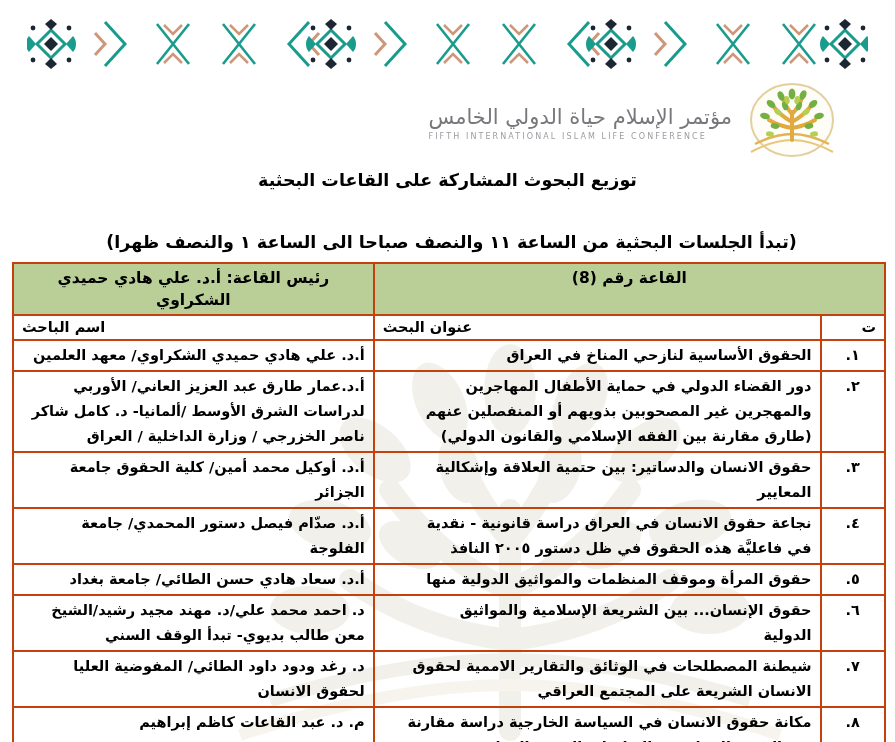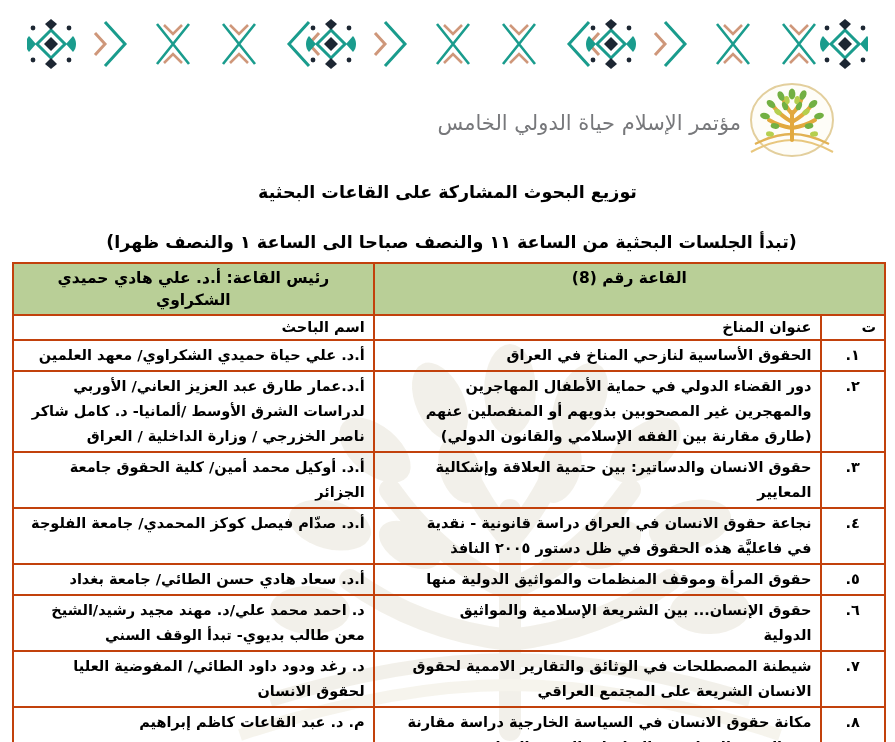--- a/index.html
+++ b/index.html
@@ -1,34 +1,34 @@
 <!DOCTYPE html>
 <html lang="ar"><head>
 <meta charset="utf-8">
 <style>
   html,body{margin:0;padding:0;}
   body{
     width:895px;height:742px;position:relative;overflow:hidden;
     background:#ffffff;font-family:"DejaVu Sans",sans-serif;
   }
   .pattern{position:absolute;top:16px;left:27px;width:841px;height:56px;}
-  .logo-row{position:absolute;top:82px;right:56px;display:flex;align-items:center;gap:4px;}
+  .logo-row{position:absolute;top:82px;right:56px;display:flex;align-items:center;gap:13px;}
   .logo-text{text-align:right;direction:rtl;}
   .logo-ar{font-size:21px;color:#77787b;}
   .logo-en{font-size:8px;letter-spacing:2.1px;color:#9b9da1;margin-top:3px;direction:ltr;text-align:left;}
-  .page-title{position:absolute;top:182px;left:0;width:100%;text-align:center;
+  .page-title{position:absolute;top:170px;left:0;width:100%;text-align:center;
     font-weight:bold;font-size:17.5px;color:#000;direction:rtl;}
   .page-subtitle{position:absolute;top:221px;left:4px;width:100%;text-align:center;
     font-weight:bold;font-size:17.5px;color:#000;direction:rtl;margin-top:11px;}
   .watermark{position:absolute;left:120px;top:330px;width:780px;height:412px;opacity:.55;pointer-events:none;}
   table{position:absolute;top:262px;left:12px;width:874px;border-collapse:collapse;direction:rtl;}
   th,td{border:2px solid #c2410c;font-weight:bold;font-size:14.5px;color:#000;
     padding:2px 8px;line-height:25px;vertical-align:top;background:transparent;}
   tr.green th{background:#b9cf97;text-align:center;font-size:15.5px;padding:3px 4px;line-height:22px;}
-  tr.cols th{text-align:right;font-size:14.5px;line-height:21px;padding:1px 8px;}
+  tr.cols th{text-align:left;font-size:14.5px;line-height:21px;padding:1px 8px;}
   tr.cols th.c-no{text-align:right;}
   .c-no{width:50px;text-align:center;}
   .c-title{width:440px;text-align:right;padding-left:32px;}
   .c-res{width:372px;text-align:right;}
 </style>
 </head>
 <body>
 
 <svg class="pattern" viewBox="0 0 841 56">
   <defs>
@@ -69,20 +69,21 @@
     <use href="#chev" x="638"></use>
     <use href="#xm" x="706"></use>
     <use href="#xm" x="772"></use>
     <use href="#mot" x="818"></use>
   </g>
 </svg>
 
 <div class="logo-row">
   <div class="logo-text">
     <div class="logo-ar">مؤتمر الإسلام حياة الدولي الخامس</div>
+    <div class="logo-en">FIFTH INTERNATIONAL ISLAM LIFE CONFERENCE</div>
   </div>
   <svg width="94" height="82" viewBox="0 0 94 82">
     <ellipse cx="47" cy="38" rx="41" ry="36" fill="#fefdf8" stroke="#e3cf9d" stroke-width="2"></ellipse>
     <path d="M10,62 Q30,52 47,52 Q64,52 84,62" fill="none" stroke="#e2b254" stroke-width="2.4"></path>
     <path d="M6,70 Q28,58 47,58 Q66,58 88,70" fill="none" stroke="#e8c77e" stroke-width="2"></path>
     <path d="M47,58 L47,30 M47,40 Q36,34 28,24 M47,40 Q58,34 66,24 M47,32 Q40,24 38,16 M47,32 Q55,24 57,15 M47,46 Q34,44 24,38 M47,46 Q60,44 70,38" fill="none" stroke="#e2a93e" stroke-width="4" stroke-linecap="round"></path>
     <g fill="#72b043">
       <ellipse cx="47" cy="12" rx="3.4" ry="5.4"></ellipse>
       <ellipse cx="36" cy="14" rx="3.2" ry="5" transform="rotate(-25 36 14)"></ellipse>
       <ellipse cx="58" cy="13" rx="3.2" ry="5" transform="rotate(25 58 13)"></ellipse>
@@ -136,47 +137,47 @@
       <col style="width:446px">
       <col style="width:376px">
     </colgroup>
   <thead>
     <tr class="green">
       <th colspan="2">القاعة رقم (8)</th>
       <th>رئيس القاعة: أ.د. علي هادي حميدي الشكراوي</th>
     </tr>
     <tr class="cols">
       <th class="c-no">ت</th>
-      <th class="c-title">عنوان المناخ</th>
+      <th class="c-title">عنوان البحث</th>
       <th class="c-res">اسم الباحث</th>
     </tr>
   </thead>
   <tbody>
   <tr>
     <td class="c-no">١.</td>
     <td class="c-title">الحقوق الأساسية لنازحي المناخ في العراق</td>
-    <td class="c-res">أ.د. علي حياة حميدي الشكراوي/ معهد العلمين</td>
+    <td class="c-res">أ.د. علي هادي حميدي الشكراوي/ معهد العلمين</td>
   </tr>
 
   <tr>
     <td class="c-no">٢.</td>
     <td class="c-title">دور القضاء الدولي في حماية الأطفال المهاجرين والمهجرين غير المصحوبين بذويهم أو المنفصلين عنهم (طارق مقارنة بين الفقه الإسلامي والقانون الدولي)</td>
     <td class="c-res">أ.د.عمار طارق عبد العزيز العاني/ الأوربي لدراسات الشرق الأوسط /ألمانيا- د. كامل شاكر ناصر الخزرجي / وزارة الداخلية / العراق</td>
   </tr>
 
   <tr>
     <td class="c-no">٣.</td>
     <td class="c-title">حقوق الانسان والدساتير: بين حتمية العلاقة وإشكالية المعايير</td>
     <td class="c-res">أ.د. أوكيل محمد أمين/ كلية الحقوق جامعة الجزائر</td>
   </tr>
 
   <tr>
     <td class="c-no">٤.</td>
     <td class="c-title">نجاعة حقوق الانسان في العراق دراسة قانونية - نقدية في فاعليَّة هذه الحقوق في ظل دستور ٢٠٠٥ النافذ</td>
-    <td class="c-res">أ.د. صدّام فيصل كوكز المحمدي/ جامعة الفلوجة</td>
+    <td class="c-res">أ.د. صدّام فيصل دستور المحمدي/ جامعة الفلوجة</td>
   </tr>
 
   <tr>
     <td class="c-no">٥.</td>
     <td class="c-title">حقوق المرأة وموقف المنظمات والمواثيق الدولية منها</td>
     <td class="c-res">أ.د. سعاد هادي حسن الطائي/ جامعة بغداد</td>
   </tr>
 
   <tr>
     <td class="c-no">٦.</td>

